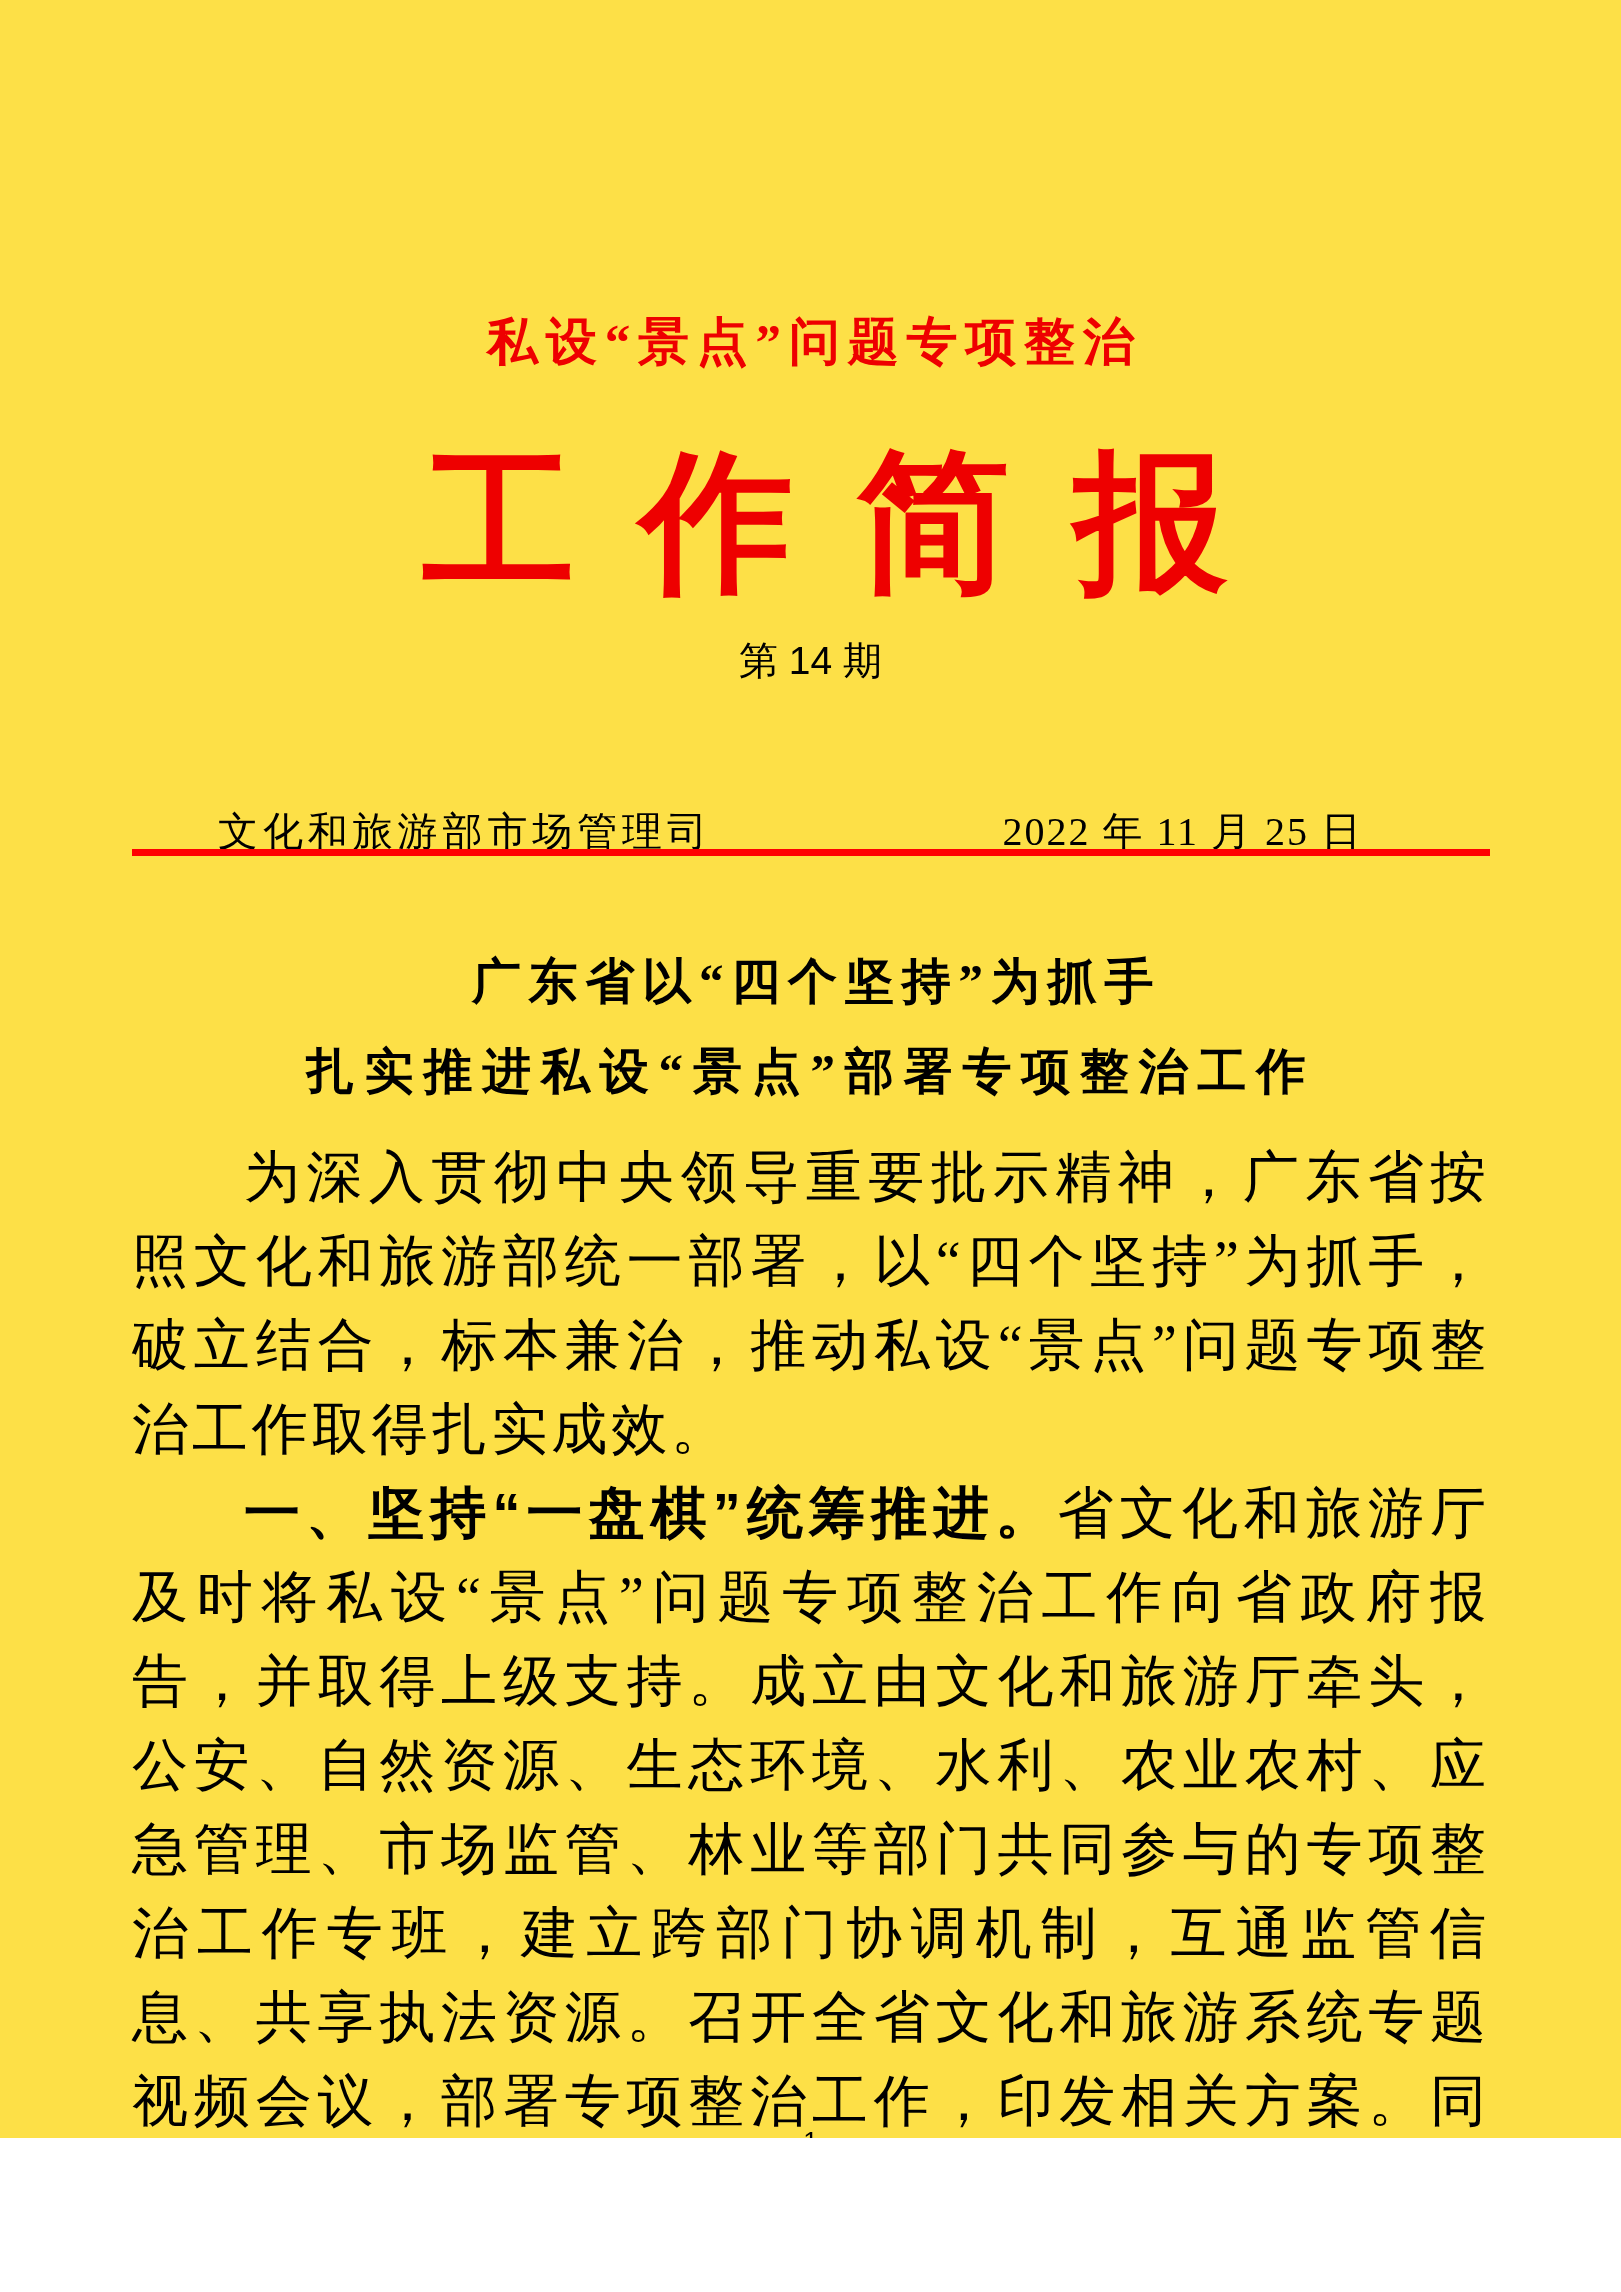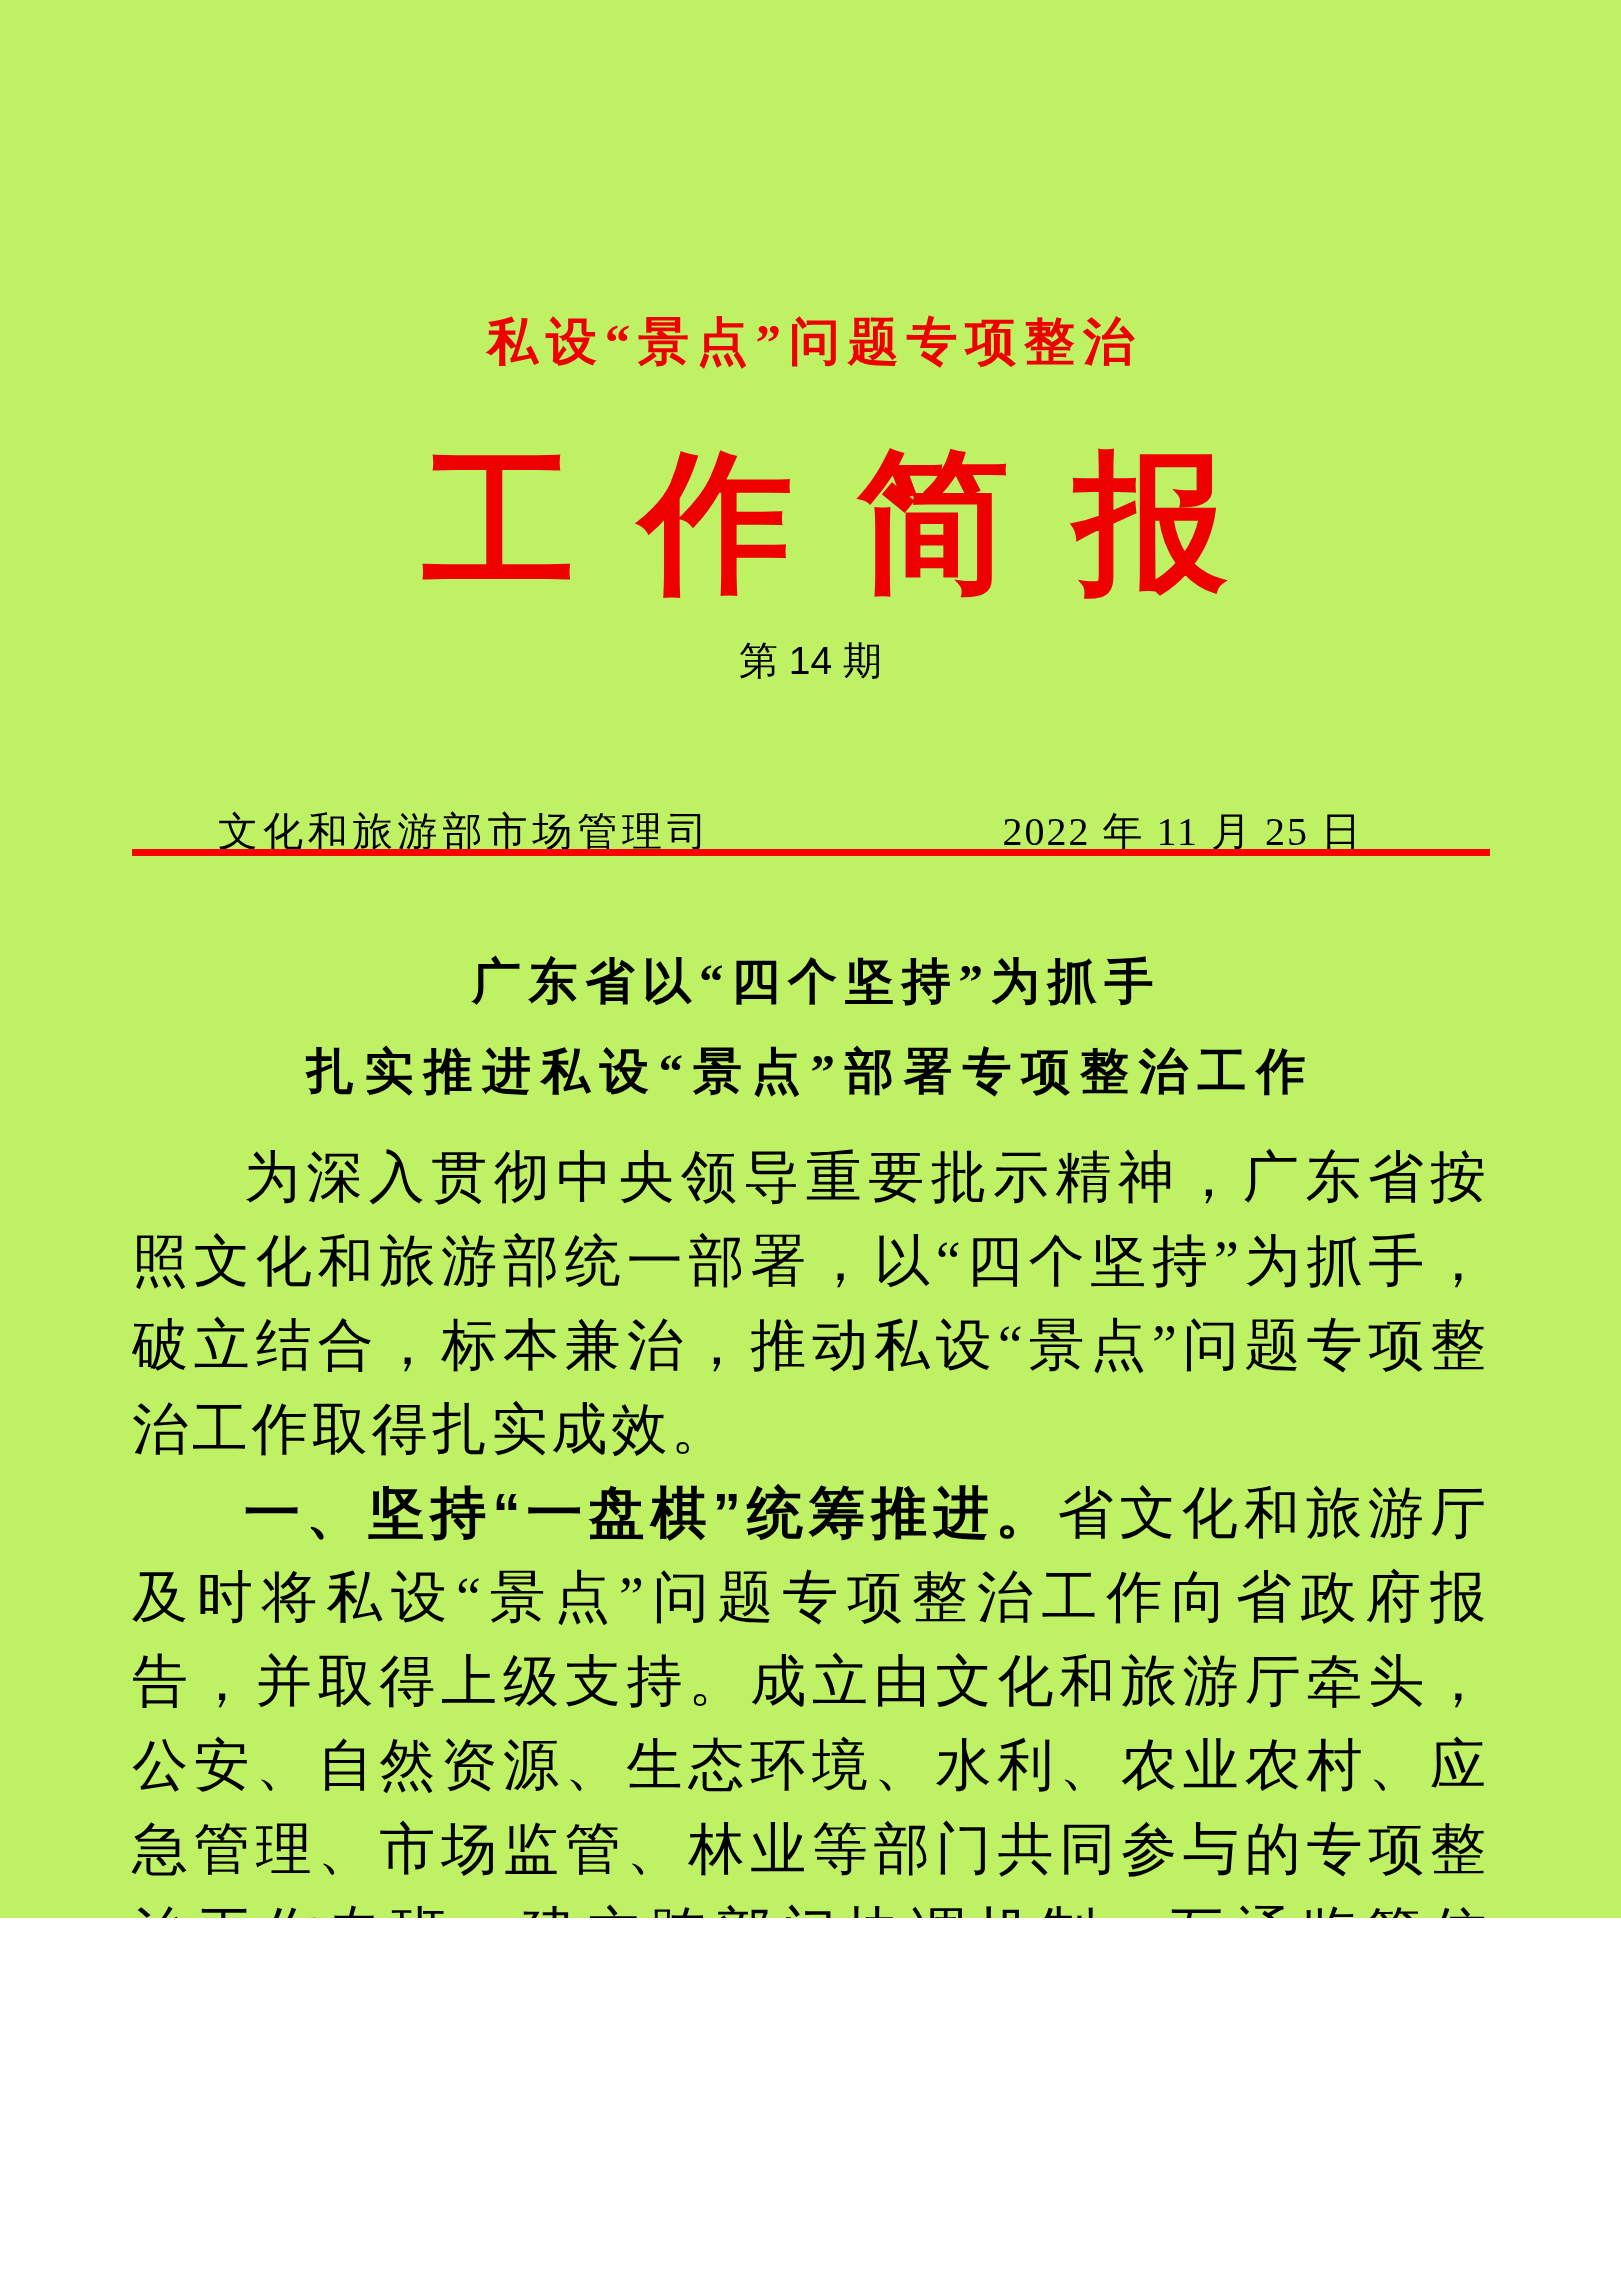--- a/index.html
+++ b/index.html
@@ -1,20 +1,20 @@
 <!DOCTYPE html>
 <html><head>
 <meta charset="utf-8">
 <style>
   html, body { margin: 0; padding: 0; background: #ffffff; }
   .page {
     position: relative;
     width: 1621px;
-    height: 1918px;
-    background: #bef264;
+    height: 2138px;
+    background: #fde047;
     color: #000000;
     font-family: "Liberation Serif", "DejaVu Serif", serif;
     overflow: hidden;
   }
   
   .supertitle {
     position: absolute;
     top: 312px; left: 0; right: 0;
     text-align: center;
     color: #ee0000;

